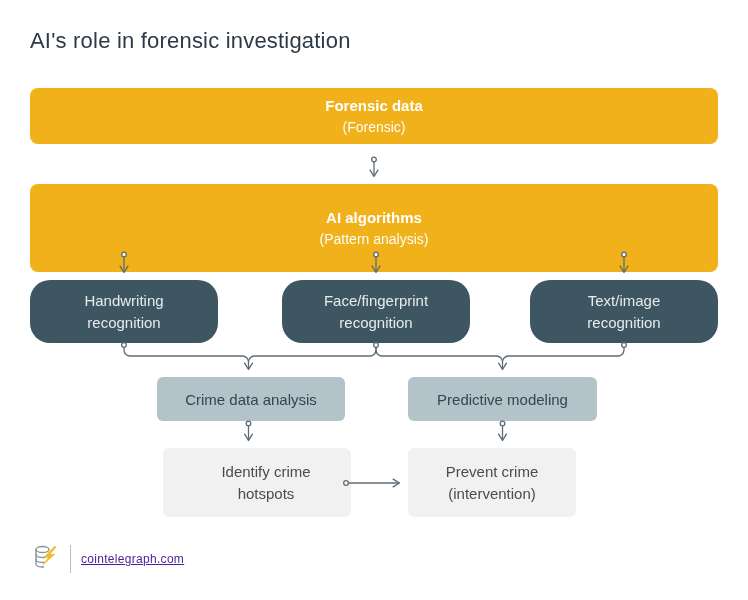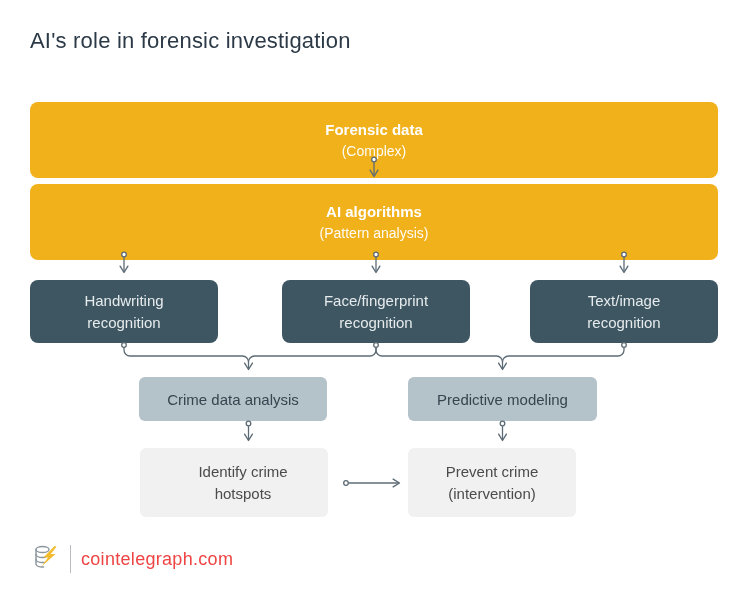--- a/index.html
+++ b/index.html
@@ -14,29 +14,29 @@
     position: absolute; left: 30px; top: 28px;
     font-size: 22px; font-weight: 400; color: #2C3A47; letter-spacing: 0.2px;
   }
 
   .node {
     position: absolute; display: flex; flex-direction: column;
     align-items: center; justify-content: center; text-align: center;
   }
 
   .node.banner {
-    left: 30px; width: 688px; height: 76px;
+    left: 30px; width: 688px; height: 88px;
     background: #F0B11B; border-radius: 8px; color: #ffffff;
   }
   .banner .b-title { font-size: 15px; font-weight: 700; line-height: 22px; }
   .banner .b-sub   { font-size: 14px; font-weight: 400; line-height: 20px; color: rgba(255,255,255,0.96); }
 
   .node.dark {
     width: 188px; height: 63px; top: 280px;
-    background: #3E5661; border-radius: 8px;
+    background: #3E5661; border-radius: 20px;
     color: #E6EBED; font-size: 15px; line-height: 22px;
   }
 
   .node.mid {
     width: 188px; height: 44px; top: 377px;
     background: #B4C2C9; border-radius: 6px;
     color: #36454F; font-size: 15px;
   }
 
   .node.light {
@@ -45,32 +45,32 @@
     color: #4B4B4B; font-size: 15px; line-height: 22px;
   }
 
   svg.connectors { position: absolute; inset: 0; pointer-events: none; }
 
   .footer {
     position: absolute; left: 33px; top: 543px; height: 32px;
     display: flex; align-items: center; gap: 10px;
   }
   .footer .divider { width: 1px; height: 28px; background: #B9BDC1; }
-  .footer .site { font-size: 18px; color: #ef4444; letter-spacing: 0.3px; }
+  .footer .site { font-size: 12px; color: #4c1d95; letter-spacing: 0.3px; text-decoration: underline; }
 </style>
 </head>
 <body>
 
 <div class="canvas">
 
   <h1 class="page-title">AI's role in forensic investigation</h1>
 
-  <div class="node banner" style="top:102px; height:76px;">
+  <div class="node banner" style="top:88px; height:56px;">
     <div class="b-title">Forensic data</div>
-    <div class="b-sub">(Complex)</div>
+    <div class="b-sub">(Forensic)</div>
   </div>
 
   <div class="node banner" style="top:184px;">
     <div class="b-title">AI algorithms</div>
     <div class="b-sub">(Pattern analysis)</div>
   </div>
 
   <div class="node dark" style="left:30px;">
     <div>
       <span>Handwriting</span><br>
@@ -83,28 +83,28 @@
       <span>recognition</span>
     </div>
   </div>
   <div class="node dark" style="left:530px;">
     <div>
       <span>Text/image</span><br>
       <span>recognition</span>
     </div>
   </div>
 
-  <div class="node mid" style="left:139px;">
+  <div class="node mid" style="left:157px;">
     <div>Crime data analysis</div>
   </div>
   <div class="node mid" style="left:408px; width:189px;text-align:center;">
     <div>Predictive modeling</div>
   </div>
 
-  <div class="node light" style="left:140px;padding-left:18px;">
+  <div class="node light" style="left:163px;padding-left:18px;">
     <div>
       <span>Identify crime</span><br>
       <span>hotspots</span>
     </div>
   </div>
   <div class="node light" style="left:408px; width:168px;">
     <div>
       <span>Prevent crime</span><br>
       <span>(intervention)</span>
     </div>

